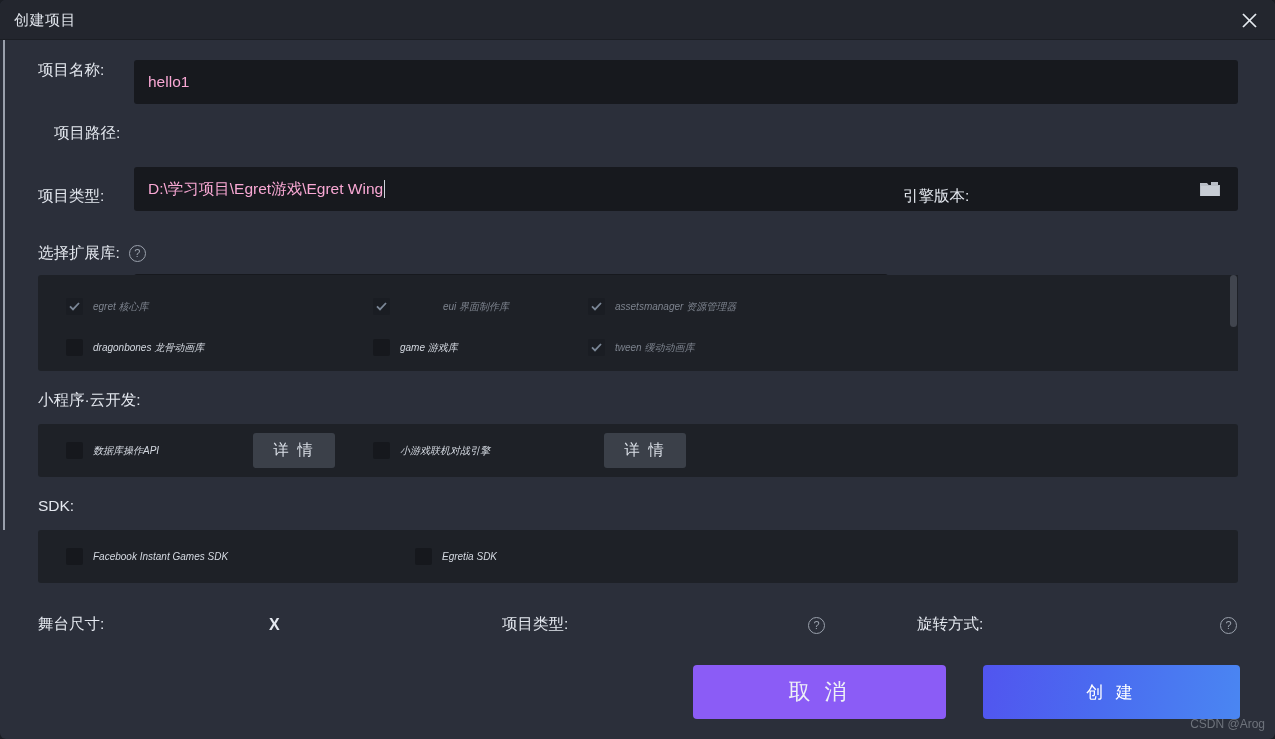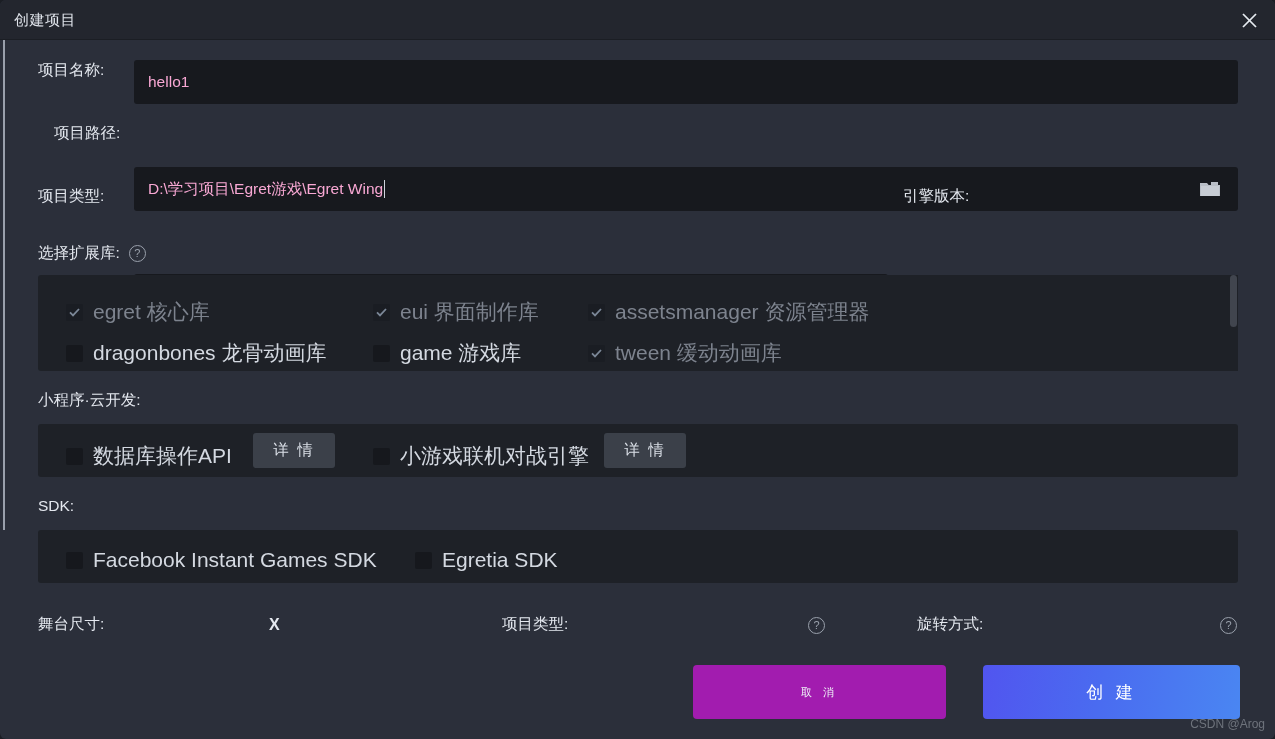--- a/index.html
+++ b/index.html
@@ -107,21 +107,21 @@
   }
   .cb {
     width: 17px; height: 17px;
     border-radius: 2px;
     background: #16181d;
     flex: 0 0 auto;
     display: flex; align-items: center; justify-content: center;
     margin-right: 10px;
   }
   .cb.checked-disabled { background: #1a1d23; }
-  .cb-label { color: #d4d9e1; font-size: 21px; }
+  .cb-label { color: #d4d9e1; font-size: 10px; font-style: italic; }
   .cb-item.disabled .cb-label { color: #7d838e; }
 
   
   .detail-btn {
     position: absolute;
     background: #3b4049;
     color: #d9dee6;
     border: none; border-radius: 3px;
     font-family: "Liberation Sans", "DejaVu Sans", sans-serif;
     font-size: 15.5px;
@@ -139,25 +139,25 @@
     font-family: "Liberation Sans", sans-serif;
     cursor: pointer; flex: 0 0 auto;
     line-height: 1;
   }
 
   
   .btn-cancel {
     position: absolute;
     left: 693px; top: 665px;
     width: 253px; height: 54px;
-    background: #a21caf;
+    background: #8b5cf6;
     color: #eef1f6;
     border: none; border-radius: 4px;
     font-family: "Liberation Sans", "DejaVu Sans", sans-serif;
-    font-size: 11px; letter-spacing: 4px;
+    font-size: 22px; letter-spacing: 4px;
     cursor: pointer;
   }
   .btn-create {
     position: absolute;
     left: 983px; top: 665px;
     width: 257px; height: 54px;
     background: linear-gradient(100deg, #5155ef 0%, #4a6bf0 45%, #4a86f2 100%);
     color: #ffffff;
     border: none; border-radius: 4px;
     font-family: "Liberation Sans", "DejaVu Sans", sans-serif;
@@ -251,21 +251,21 @@
 
   <div class="cb-item disabled" style="left:66px; top:298px;">
     <span class="cb checked-disabled">
       <svg width="11" height="9" viewBox="0 0 11 9">
           <polyline points="1,4.4 4,7.4 10,1" fill="none" stroke="#7b8797" stroke-width="1.8"></polyline>
         </svg>
     </span>
     <span class="cb-label">egret 核心库</span>
   </div>
 
-  <div class="cb-item disabled" style="left:373px; top:298px;">
+  <div class="cb-item disabled" style="left:373px; top:298px;gap:43px;">
     <span class="cb checked-disabled">
       <svg width="11" height="9" viewBox="0 0 11 9">
           <polyline points="1,4.4 4,7.4 10,1" fill="none" stroke="#7b8797" stroke-width="1.8"></polyline>
         </svg>
     </span>
     <span class="cb-label">eui 界面制作库</span>
   </div>
 
   <div class="cb-item disabled" style="left:588px; top:298px;">
     <span class="cb checked-disabled">

